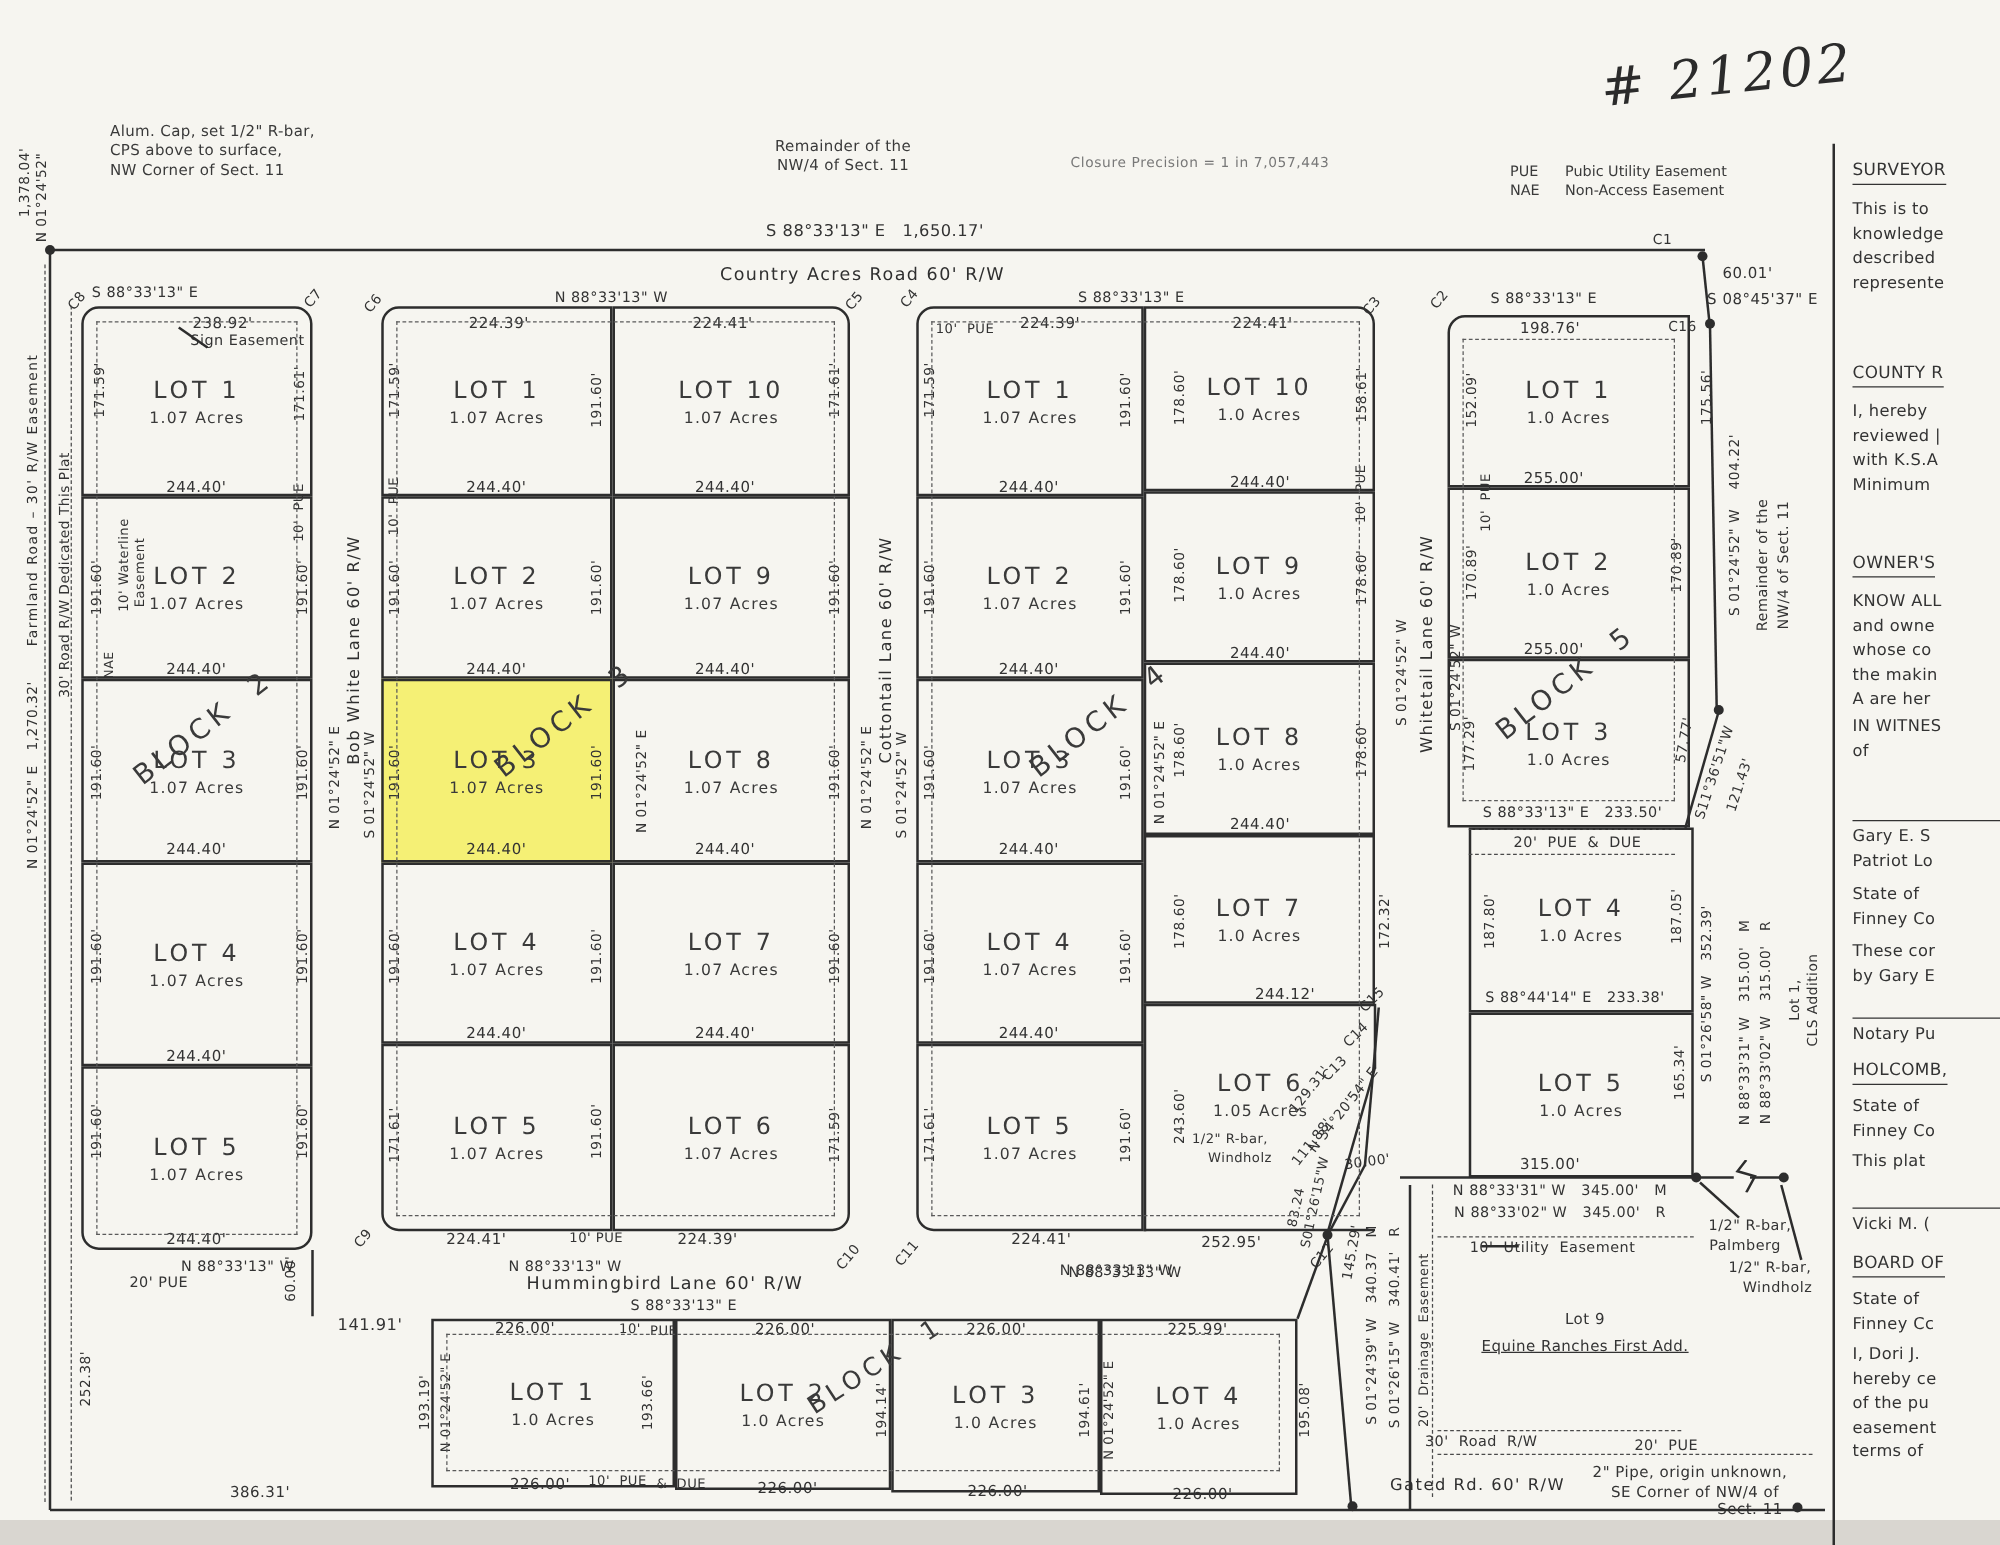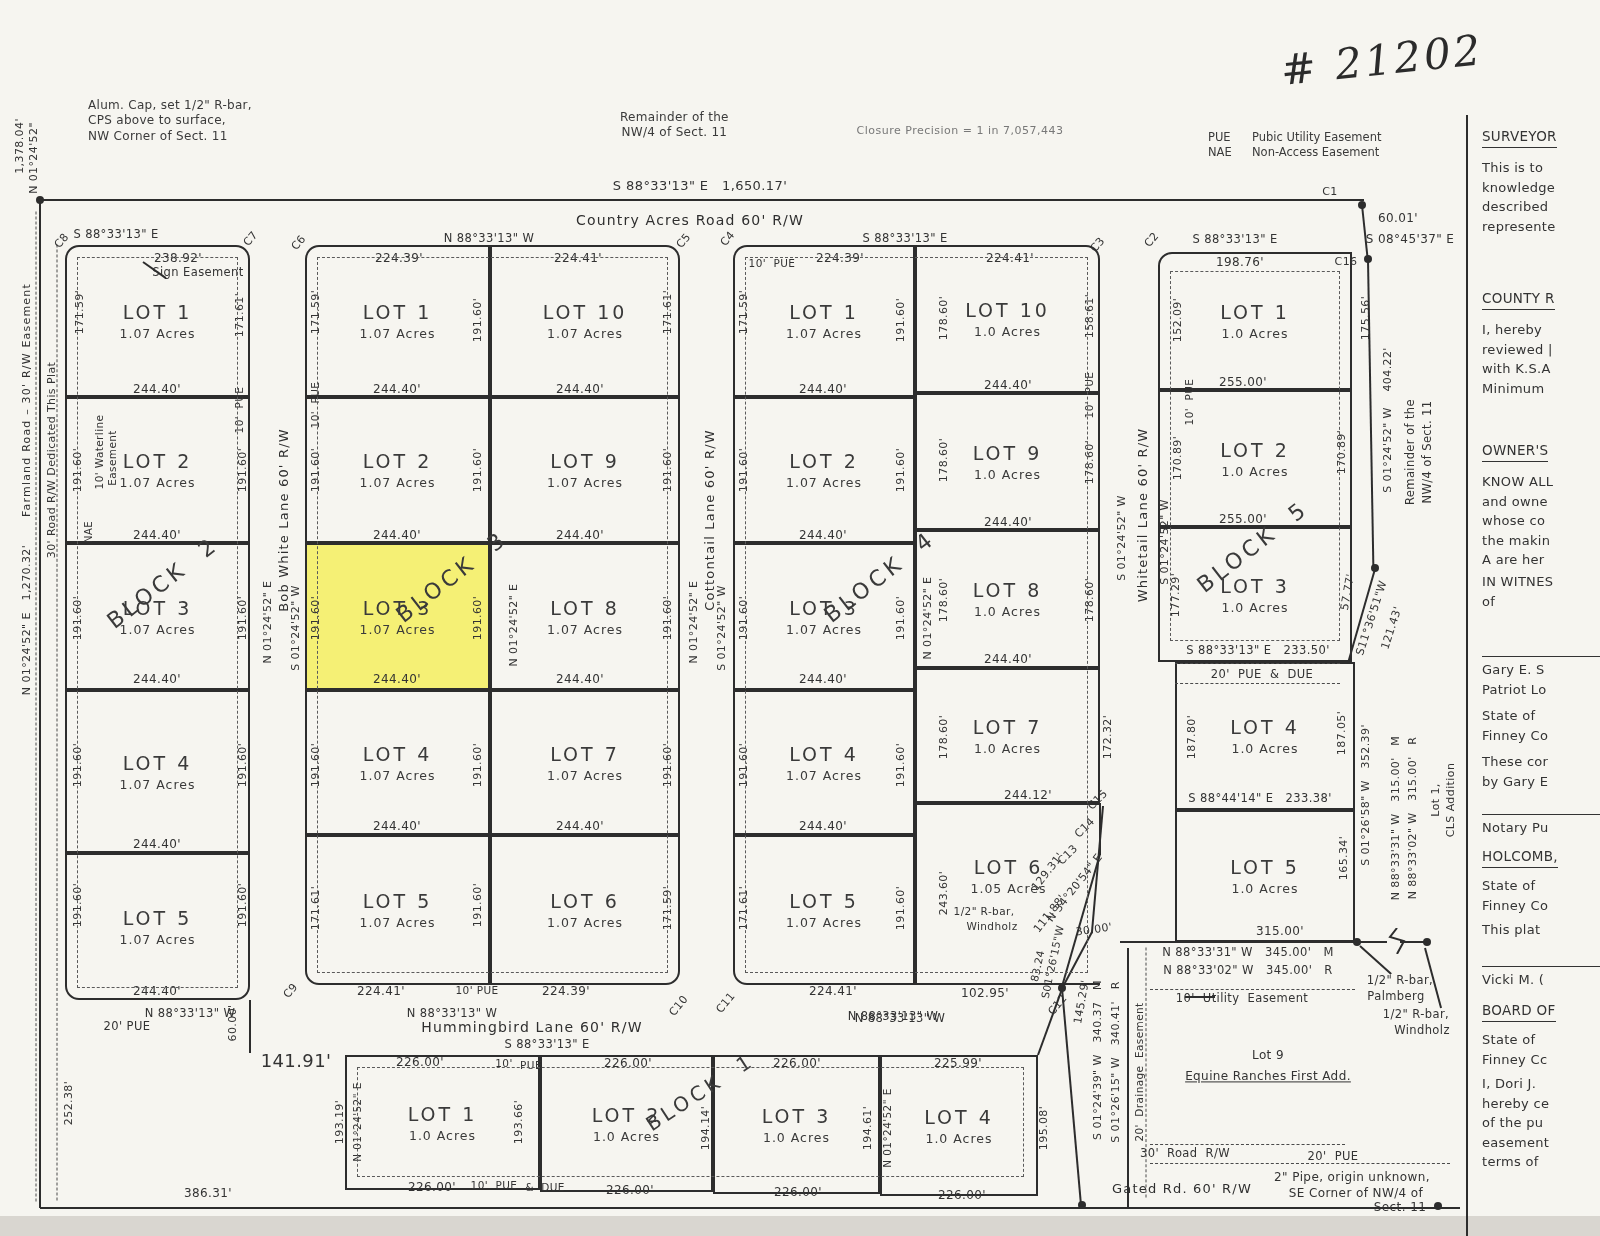--- a/index.html
+++ b/index.html
@@ -255,21 +255,21 @@
     <div class="lbl " style="left: 243px; top: 765px; font-size: 11px; transform: translate(-50%, -50%) rotate(-90deg);">191.60'</div>
     <div class="lbl " style="left: 243px; top: 905px; font-size: 11px; transform: translate(-50%, -50%) rotate(-90deg);">191.60'</div>
     <div class="lbl " style="left: 157px; top: 390px; font-size: 12px;">244.40'</div>
     <div class="lbl " style="left: 157px; top: 536px; font-size: 12px;">244.40'</div>
     <div class="lbl " style="left: 157px; top: 680px; font-size: 12px;">244.40'</div>
     <div class="lbl " style="left: 157px; top: 845px; font-size: 12px;">244.40'</div>
     <div class="lbl " style="left: 157px; top: 992px; font-size: 12px;">244.40'</div>
     <div class="lbl " style="left: 190px; top: 1013px; font-size: 11.5px;">N 88°33'13" W</div>
     <div class="lbl " style="left: 127px; top: 1026px; font-size: 11.5px;">20' PUE</div>
     <div class="lbl " style="left: 233px; top: 1023px; font-size: 11px; transform: translate(-50%, -50%) rotate(-90deg);">60.00'</div>
-    <div class="lbl " style="left: 296px; top: 1061px; font-size: 18px;">141.91'</div>
+    <div class="lbl " style="left: 296px; top: 1061px; font-size: 13px;">141.91'</div>
     <div class="lbl " style="left: 69px; top: 1103px; font-size: 11px; transform: translate(-50%, -50%) rotate(-90deg);">252.38'</div>
     <div class="lbl " style="left: 208px; top: 1194px; font-size: 12px;">386.31'</div>
     <div class="lbl " style="left: 268px; top: 622px; font-size: 11px; transform: translate(-50%, -50%) rotate(-90deg);">N 01°24'52" E</div>
     <div class="lbl " style="left: 296px; top: 628px; font-size: 11px; transform: translate(-50%, -50%) rotate(-90deg);">S 01°24'52" W</div>
     <div class="lbl " style="left: 316px; top: 312px; font-size: 11px; transform: translate(-50%, -50%) rotate(-90deg);">171.59'</div>
     <div class="lbl " style="left: 316px; top: 405px; font-size: 10.5px; transform: translate(-50%, -50%) rotate(-90deg);">10'  PUE</div>
     <div class="lbl " style="left: 316px; top: 470px; font-size: 11px; transform: translate(-50%, -50%) rotate(-90deg);">191.60'</div>
     <div class="lbl " style="left: 316px; top: 618px; font-size: 11px; transform: translate(-50%, -50%) rotate(-90deg);">191.60'</div>
     <div class="lbl " style="left: 316px; top: 765px; font-size: 11px; transform: translate(-50%, -50%) rotate(-90deg);">191.60'</div>
     <div class="lbl " style="left: 316px; top: 908px; font-size: 11px; transform: translate(-50%, -50%) rotate(-90deg);">171.61'</div>
@@ -335,21 +335,21 @@
     <div class="lbl " style="left: 1075px; top: 888px; font-size: 11px; transform: translate(-50%, -50%) rotate(-52deg);">N 34°20'54" E</div>
     <div class="lbl " style="left: 1050px; top: 914px; font-size: 11px; transform: translate(-50%, -50%) rotate(-52deg);">111.88'</div>
     <div class="lbl " style="left: 1094px; top: 930px; font-size: 11px; transform: translate(-50%, -50%) rotate(-8deg);">30.00'</div>
     <div class="lbl " style="left: 984px; top: 912px; font-size: 10.5px;">1/2" R-bar,</div>
     <div class="lbl " style="left: 992px; top: 927px; font-size: 10.5px;">Windholz</div>
     <div class="lbl " style="left: 1038px; top: 966px; font-size: 10.5px; transform: translate(-50%, -50%) rotate(-78deg);">83.24</div>
     <div class="lbl " style="left: 1053px; top: 962px; font-size: 10.5px; transform: translate(-50%, -50%) rotate(-78deg);">S01°26'15"W</div>
     <div class="lbl " style="left: 1082px; top: 1002px; font-size: 11px; transform: translate(-50%, -50%) rotate(-80deg);">145.29'</div>
     <div class="lbl " style="left: 1058px; top: 1005px; font-size: 11px; transform: translate(-50%, -50%) rotate(-50deg);">C12</div>
     <div class="lbl " style="left: 833px; top: 992px; font-size: 12px;">224.41'</div>
-    <div class="lbl " style="left: 985px; top: 994px; font-size: 12px;">102.95'</div>
+    <div class="lbl " style="left: 985px; top: 994px; font-size: 12px;">252.95'</div>
     <div class="lbl " style="left: 900px; top: 1018px; font-size: 11.5px;">N 88°33'13" W</div>
     <div class="lbl " style="left: 726px; top: 1003px; font-size: 11px; transform: translate(-50%, -50%) rotate(-50deg);">C11</div>
     <div class="lbl " style="left: 1122px; top: 538px; font-size: 11px; transform: translate(-50%, -50%) rotate(-90deg);">S 01°24'52" W</div>
     <div class="lbl " style="left: 1165px; top: 542px; font-size: 11px; transform: translate(-50%, -50%) rotate(-90deg);">S 01°24'52" W</div>
     <div class="lbl " style="left: 1178px; top: 320px; font-size: 11px; transform: translate(-50%, -50%) rotate(-90deg);">152.09'</div>
     <div class="lbl " style="left: 1190px; top: 402px; font-size: 10.5px; transform: translate(-50%, -50%) rotate(-90deg);">10'  PUE</div>
     <div class="lbl " style="left: 1178px; top: 458px; font-size: 11px; transform: translate(-50%, -50%) rotate(-90deg);">170.89'</div>
     <div class="lbl " style="left: 1176px; top: 595px; font-size: 11px; transform: translate(-50%, -50%) rotate(-90deg);">177.29'</div>
     <div class="lbl " style="left: 1192px; top: 737px; font-size: 11px; transform: translate(-50%, -50%) rotate(-90deg);">187.80'</div>
     <div class="lbl " style="left: 1243px; top: 383px; font-size: 12px;">255.00'</div>
@@ -359,21 +359,21 @@
     <div class="lbl " style="left: 1342px; top: 452px; font-size: 11px; transform: translate(-50%, -50%) rotate(-90deg);">170.89'</div>
     <div class="lbl " style="left: 1348px; top: 592px; font-size: 11px; transform: translate(-50%, -50%) rotate(-80deg);">57.77'</div>
     <div class="lbl " style="left: 1372px; top: 618px; font-size: 11px; transform: translate(-50%, -50%) rotate(-72deg);">S11°36'51"W</div>
     <div class="lbl " style="left: 1392px; top: 628px; font-size: 11px; transform: translate(-50%, -50%) rotate(-72deg);">121.43'</div>
     <div class="lbl " style="left: 1258px; top: 650px; font-size: 11.5px;">S 88°33'13" E   233.50'</div>
     <div class="lbl " style="left: 1262px; top: 674px; font-size: 11.5px;">20'  PUE  &amp;  DUE</div>
     <div class="lbl " style="left: 1342px; top: 733px; font-size: 11px; transform: translate(-50%, -50%) rotate(-90deg);">187.05'</div>
     <div class="lbl " style="left: 1366px; top: 795px; font-size: 11px; transform: translate(-50%, -50%) rotate(-90deg);">S 01°26'58" W   352.39'</div>
     <div class="lbl " style="left: 1260px; top: 798px; font-size: 11.5px;">S 88°44'14" E   233.38'</div>
     <div class="lbl " style="left: 1344px; top: 858px; font-size: 11px; transform: translate(-50%, -50%) rotate(-90deg);">165.34'</div>
-    <div class="lbl " style="left: 1240px; top: 932px; font-size: 12px; margin-left: 40px;">315.00'</div>
+    <div class="lbl " style="left: 1240px; top: 932px; font-size: 12px;">315.00'</div>
     <div class="lbl " style="left: 1248px; top: 952px; font-size: 11.5px;">N 88°33'31" W   345.00'   M</div>
     <div class="lbl " style="left: 1248px; top: 970px; font-size: 11.5px;">N 88°33'02" W   345.00'   R</div>
     <div class="lbl " style="left: 1242px; top: 998px; font-size: 11.5px;">10'  Utility  Easement</div>
     <div class="lbl " style="left: 1410px; top: 452px; font-size: 11.5px; transform: translate(-50%, -50%) rotate(-90deg);">Remainder of the</div>
     <div class="lbl " style="left: 1427px; top: 452px; font-size: 11.5px; transform: translate(-50%, -50%) rotate(-90deg);">NW/4 of Sect. 11</div>
     <div class="lbl " style="left: 1396px; top: 818px; font-size: 11px; transform: translate(-50%, -50%) rotate(-90deg);">N 88°33'31" W   315.00'   M</div>
     <div class="lbl " style="left: 1413px; top: 818px; font-size: 11px; transform: translate(-50%, -50%) rotate(-90deg);">N 88°33'02" W   315.00'   R</div>
     <div class="lbl " style="left: 1436px; top: 800px; font-size: 11px; transform: translate(-50%, -50%) rotate(-90deg);">Lot 1,</div>
     <div class="lbl " style="left: 1451px; top: 800px; font-size: 11px; transform: translate(-50%, -50%) rotate(-90deg);">CLS Addition</div>
     <div class="lbl " style="left: 1400px; top: 980px; font-size: 11.5px;">1/2" R-bar,</div>

